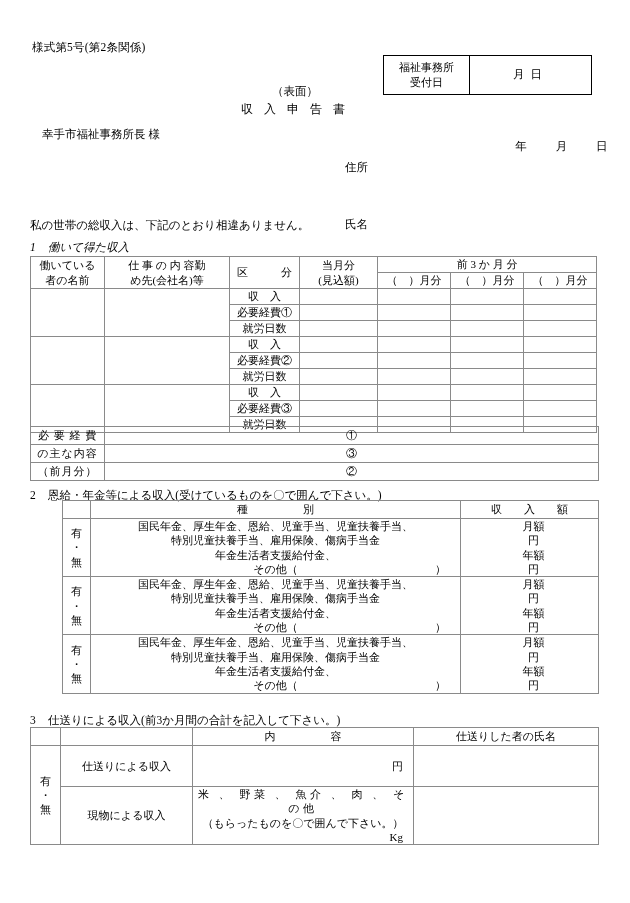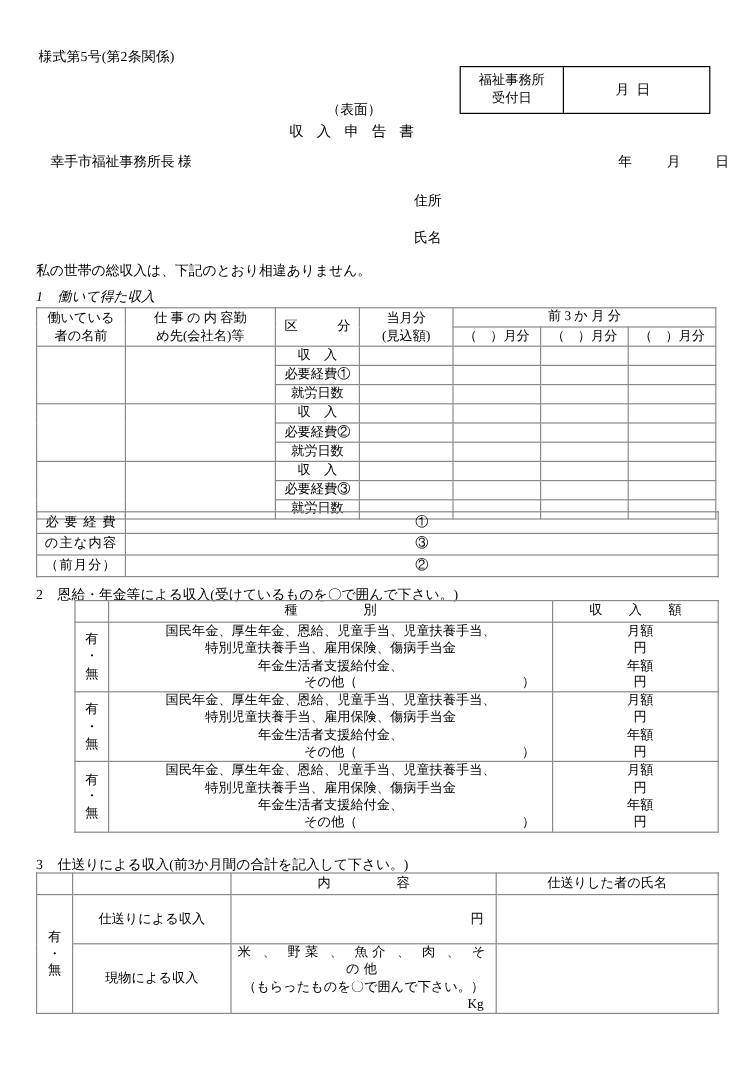--- a/index.html
+++ b/index.html
@@ -88,37 +88,37 @@
   .addressee {
     position: absolute;
     left: 42px;
     top: 127px;
     font-size: 11.5px;
     white-space: nowrap;
   }
   .date-line {
     position: absolute;
     right: 22px;
-    top: 127px;
+    top: 139px;
     font-size: 11.5px;
     letter-spacing: 0.4px;
     white-space: nowrap;
   }
   .date-line span { display: inline-block; }
   .date-line .gap { width: 22px; }
   .addr-label {
     position: absolute;
     left: 345px;
     top: 160px;
     font-size: 11.5px;
   }
   .name-label {
     position: absolute;
     left: 345px;
-    top: 191px;
+    top: 217px;
     font-size: 11.5px;
   }
   .statement {
     position: absolute;
     left: 30px;
     top: 218px;
     font-size: 11.5px;
     white-space: nowrap;
   }
 

